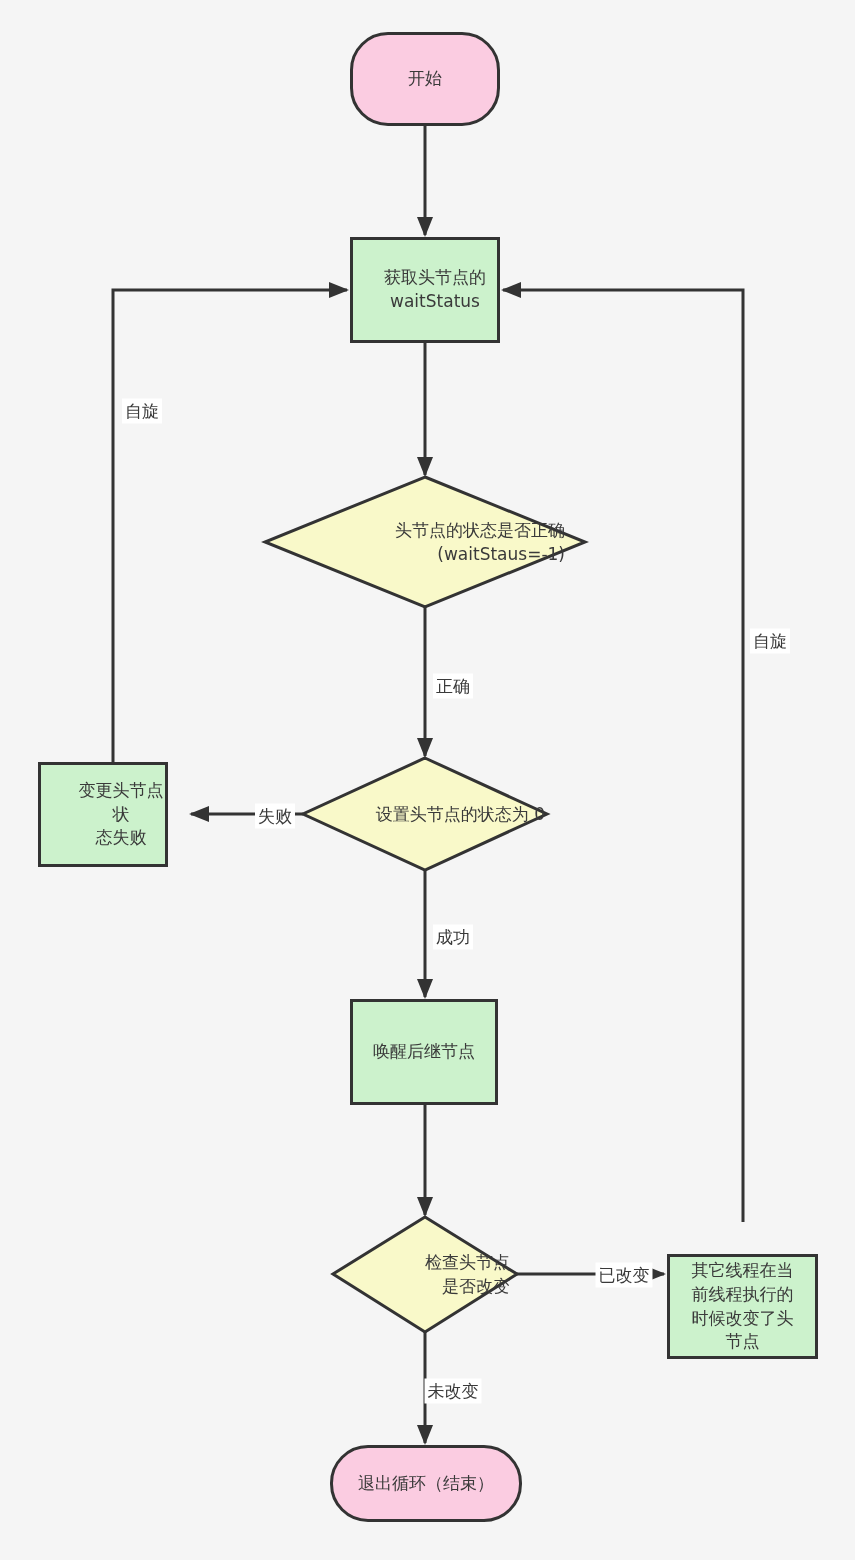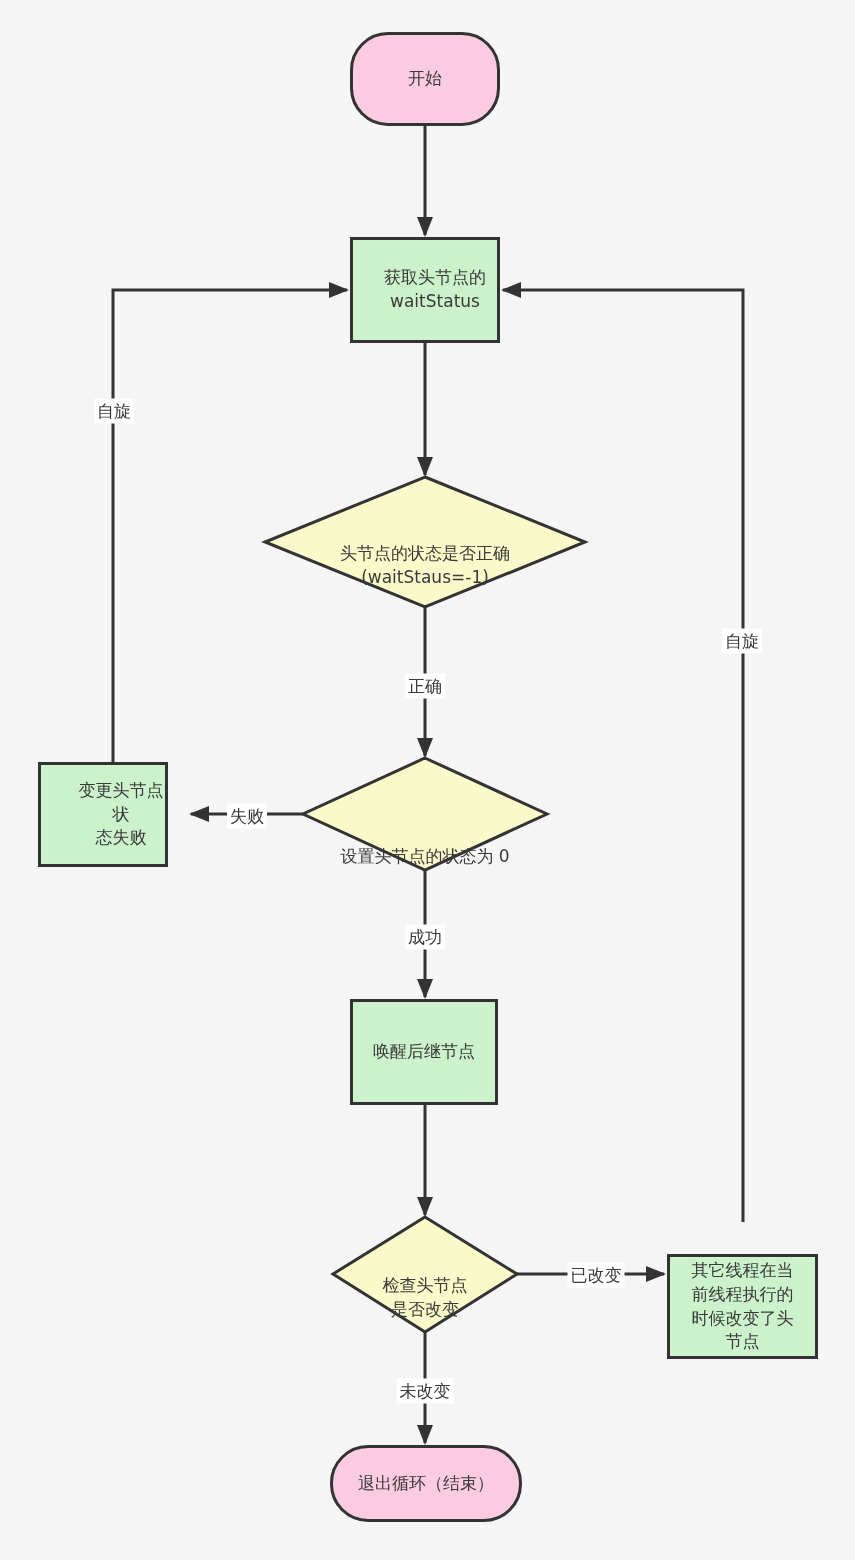--- a/index.html
+++ b/index.html
@@ -33,38 +33,38 @@
   .terminator { background: #fbcce1; border-radius: 38px; }
   .node-start  { left: 350px; top: 32px;   width: 150px; height: 94px; }
   .node-get    { left: 350px; top: 237px;  width: 150px; height: 106px; padding-left: 20px; }
   .node-failed { left: 38px;  top: 762px;  width: 130px; height: 105px; padding-left: 36px; }
   .node-wake   { left: 350px; top: 999px;  width: 148px; height: 106px; }
   .node-other  { left: 667px; top: 1222px; width: 151px; height: 105px; margin-top: 32px; }
   .node-end    { left: 330px; top: 1445px; width: 192px; height: 77px; }
   .diamond-text {
     position: absolute;
     transform: translate(-50%, -50%);
-    text-align: center;
+    text-align: right;
     white-space: pre-line;
     font-size: 17px;
     line-height: 1.4;
     color: #3a3a3a;
-    margin-top: 23px;
   }
   .dt1 { left: 425px; top: 543px; width: 280px; }
-  .dt2 { left: 425px; top: 834px; width: 240px; }
+  .dt2 { left: 425px; top: 815px; width: 240px; }
   .dt3 { left: 425px; top: 1275px; width: 170px; }
   .edge-label {
     position: absolute;
     transform: translate(-50%, -50%);
     background: #ffffff;
     padding: 1px 3px;
     font-size: 17px;
     color: #3a3a3a;
     white-space: nowrap;
+    margin-left: 28px;
   }
   .lbl-spin-left  { left: 114px; top: 411px; }
   .lbl-spin-right { left: 742px; top: 641px; }
   .lbl-correct    { left: 425px; top: 686px; }
   .lbl-fail       { left: 247px; top: 816px; }
   .lbl-success    { left: 425px; top: 937px; }
   .lbl-changed    { left: 596px; top: 1275px; }
   .lbl-notchanged { left: 425px; top: 1391px; }
 </style>
 </head>

